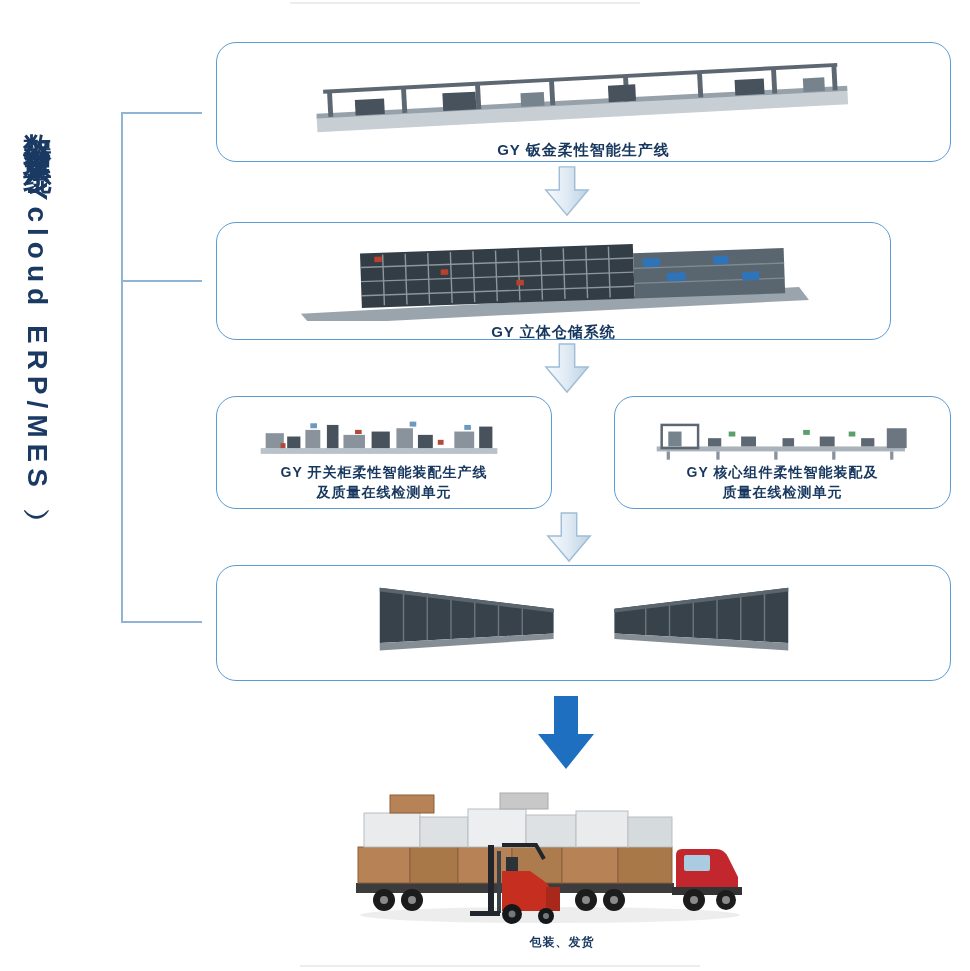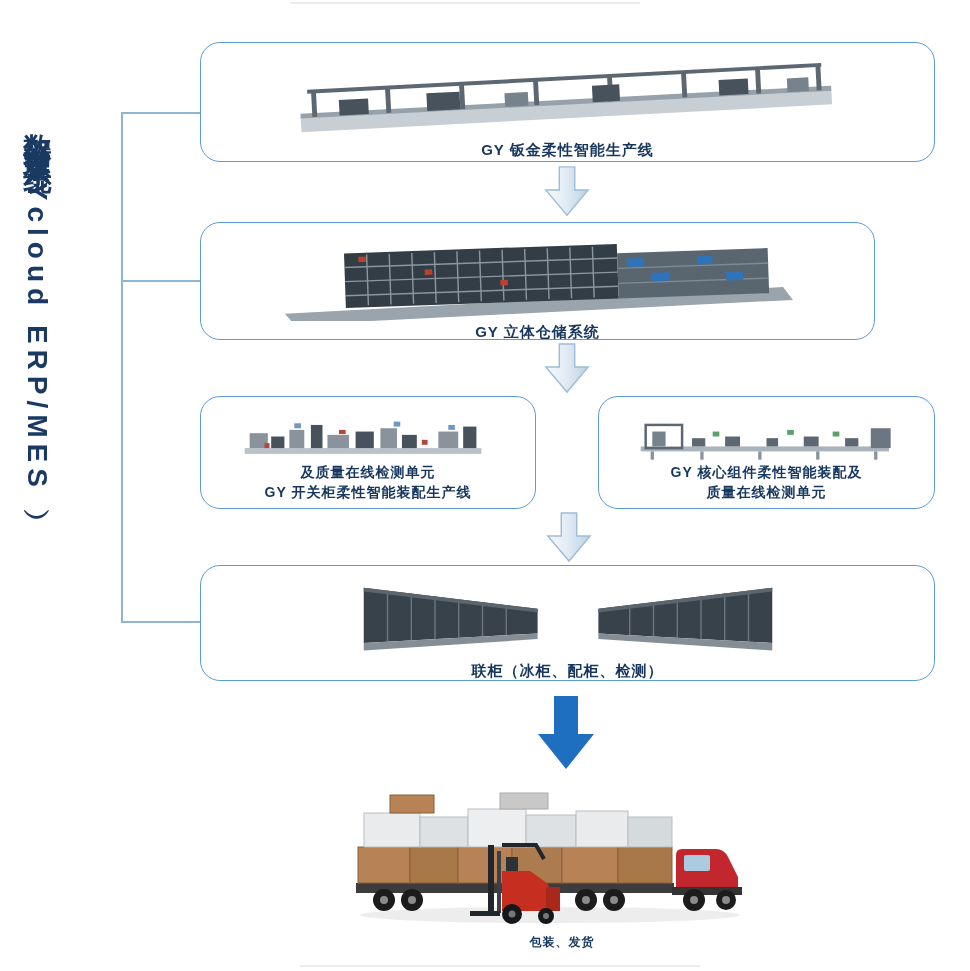--- a/index.html
+++ b/index.html
@@ -30,20 +30,21 @@
 
   
   .flow-box {
     position:absolute;
     border:1.5px solid #5b9bd5;
     border-radius:20px;
     background:#ffffff;
     display:flex; flex-direction:column;
     align-items:center; justify-content:space-between;
     padding:18px 10px 8px 10px;
+    margin-left:16px;
   }
   .box1 { left:200px; top:42px;  width:735px; height:120px; }
   .box2 { left:200px; top:222px; width:675px; height:118px; }
   .box3 { left:200px; top:396px; width:336px; height:113px; }
   .box4 { left:598px; top:396px; width:337px; height:113px; }
   .box5 { left:200px; top:565px; width:735px; height:116px; }
 
   .illus { display:block; flex:0 0 auto; }
 
   .box-label {
@@ -191,22 +192,22 @@
           <rect x="120" y="18" width="8" height="5"></rect>
           <rect x="220" y="30" width="7" height="6"></rect>
       </g>
       <g fill="#6d99c0">
         <rect x="66" y="10" width="8" height="6"></rect>
           <rect x="186" y="8" width="8" height="6"></rect>
           <rect x="252" y="12" width="8" height="6"></rect>
       </g>
     </svg>
     <div class="box-label two">
+      <div>GY 开关柜柔性智能装配生产线</div>
       <div>及质量在线检测单元</div>
-      <div>GY 开关柜柔性智能装配生产线</div>
     </div>
   </div>
 
   <div class="flow-box box4">
     <svg class="illus" width="305" height="48" viewBox="0 0 320 58" aria-hidden="true">
       <rect x="8" y="38" width="300" height="6" fill="#aab3bb"></rect>
       <g fill="#8a939c">
         <rect x="20" y="44" width="4" height="10"></rect>
           <rect x="80" y="44" width="4" height="10"></rect>
         <rect x="150" y="44" width="4" height="10"></rect>
@@ -259,21 +260,20 @@
       <g stroke="#6c757d" stroke-width="1.5">
         <line x1="490" y1="7" x2="490" y2="60.6"></line>
           <line x1="465" y1="10" x2="465" y2="59.3"></line>
         <line x1="440" y1="13" x2="440" y2="57.9"></line>
           <line x1="415" y1="16" x2="415" y2="56.5"></line>
         <line x1="390" y1="19" x2="390" y2="55.2"></line>
           <line x1="365" y1="22" x2="365" y2="53.8"></line>
       </g>
       <polygon points="515,4 332,26 332,30 515,8" fill="#5a656e"></polygon>
     </svg>
-    <div class="box-label">联柜（冰柜、配柜、检测）</div>
   </div>
 
   <svg class="arrow-solid" viewBox="0 0 58 74" aria-hidden="true">
     <path d="M17 0 H41 V38 H57 L29 73 L1 38 H17 Z" fill="#1e6fc0"></path>
   </svg>
 
   <svg class="truck" viewBox="0 0 400 150" aria-hidden="true">
     <ellipse cx="200" cy="132" rx="190" ry="8" fill="#ededed"></ellipse>
 
     <rect x="6" y="100" width="318" height="10" fill="#3c3c3c"></rect>

